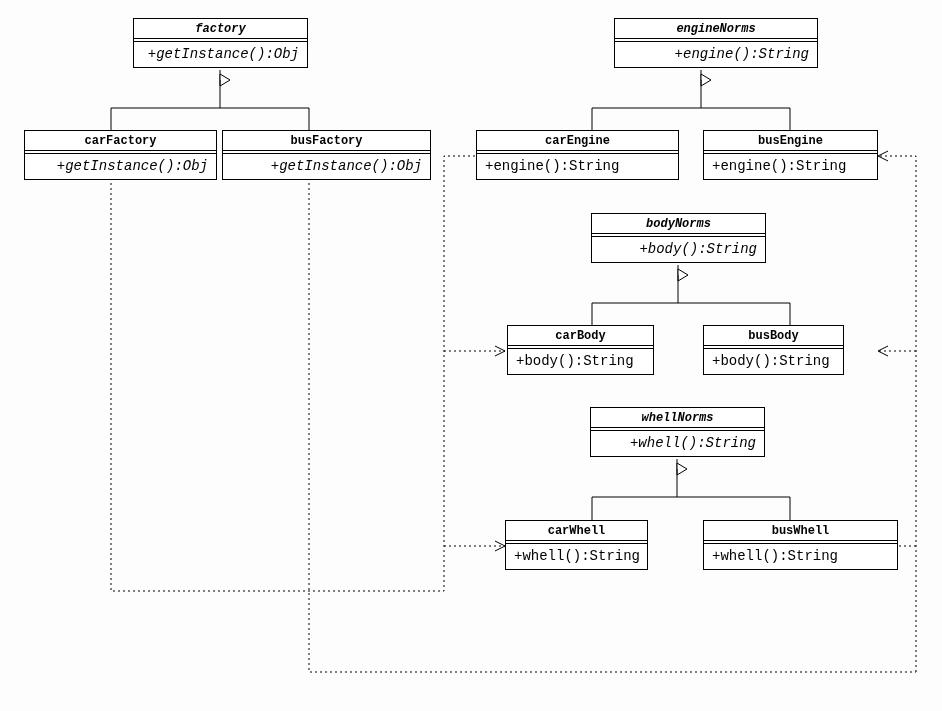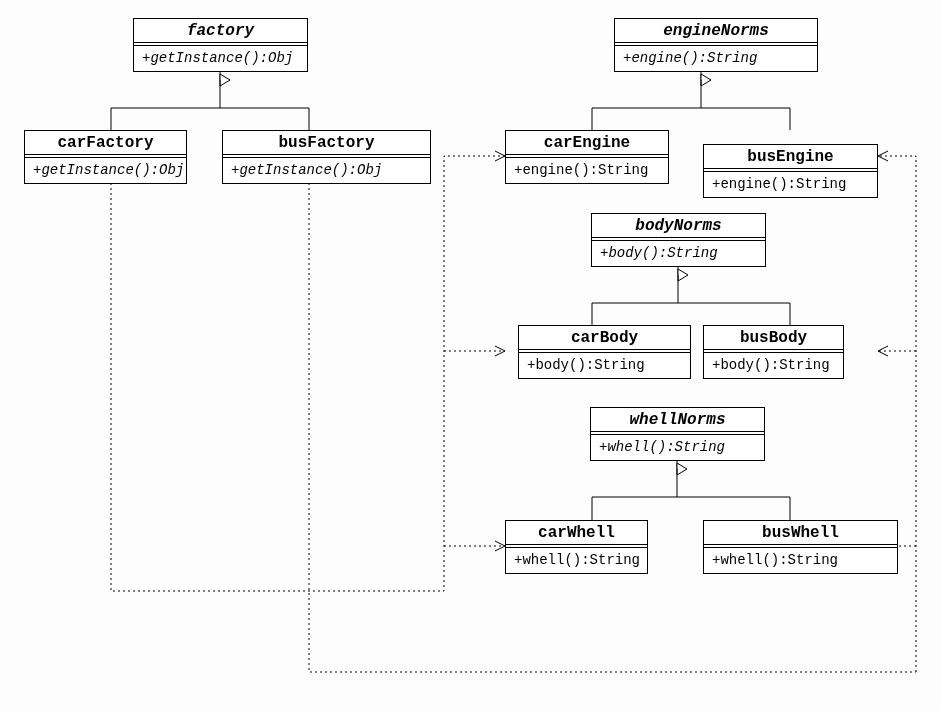--- a/index.html
+++ b/index.html
@@ -24,34 +24,34 @@
   .classbox {
     position: absolute;
     border: 1px solid #000;
     background: #fff;
     display: flex;
     flex-direction: column;
   }
   .classbox .title {
     border-bottom: 1px solid #000;
     text-align: center;
-    font-size: 16px;
+    font-size: 12px;
     font-weight: bold;
     padding: 3px 8px 2px;
   }
   .classbox .sep {
     height: 3px;
     border-bottom: 1px solid #000;
   }
   .classbox .method {
     font-size: 14px;
     padding: 4px 8px 5px;
     white-space: nowrap;
   }
-  .italic { font-style: italic; }
+  .italic { font-style: italic; text-align: right; }
 </style>
 </head>
 <body>
 
 <div class="canvas">
 
   <svg class="wires">
     <defs>
       <marker id="tri" markerWidth="14" markerHeight="12" refX="7" refY="11" orient="auto-start-reverse" markerUnits="userSpaceOnUse">
         <path d="M1,11 L7,1 L13,11 Z" fill="#fff" stroke="#000" stroke-width="1"></path>
@@ -110,57 +110,57 @@
       <polyline points="916,546 878,546" marker-end="url(#openarrow)"></polyline>
     </g>
   </svg>
 
   <div class="classbox" style="left:133px;top:18px;width:175px">
     <div class="title italic">factory</div>
     <div class="sep"></div>
     <div class="method italic">+getInstance():Obj</div>
   </div>
 
-  <div class="classbox" style="left:24px;top:130px;width:163px">
+  <div class="classbox" style="left:24px;top:130px;width:193px">
     <div class="title">carFactory</div>
     <div class="sep"></div>
     <div class="method italic">+getInstance():Obj</div>
   </div>
 
   <div class="classbox" style="left:222px;top:130px;width:209px">
     <div class="title">busFactory</div>
     <div class="sep"></div>
     <div class="method italic">+getInstance():Obj</div>
   </div>
 
   <div class="classbox" style="left:614px;top:18px;width:204px">
     <div class="title italic">engineNorms</div>
     <div class="sep"></div>
     <div class="method italic">+engine():String</div>
   </div>
 
-  <div class="classbox" style="left:505px;top:130px;width:164px">
+  <div class="classbox" style="left:476px;top:130px;width:203px">
     <div class="title">carEngine</div>
     <div class="sep"></div>
     <div class="method">+engine():String</div>
   </div>
 
-  <div class="classbox" style="left:703px;top:144px;width:175px">
+  <div class="classbox" style="left:703px;top:130px;width:175px">
     <div class="title">busEngine</div>
     <div class="sep"></div>
     <div class="method">+engine():String</div>
   </div>
 
   <div class="classbox" style="left:591px;top:213px;width:175px">
     <div class="title italic">bodyNorms</div>
     <div class="sep"></div>
     <div class="method italic">+body():String</div>
   </div>
 
-  <div class="classbox" style="left:518px;top:325px;width:173px">
+  <div class="classbox" style="left:507px;top:325px;width:147px">
     <div class="title">carBody</div>
     <div class="sep"></div>
     <div class="method">+body():String</div>
   </div>
 
   <div class="classbox" style="left:703px;top:325px;width:141px">
     <div class="title">busBody</div>
     <div class="sep"></div>
     <div class="method">+body():String</div>
   </div>

